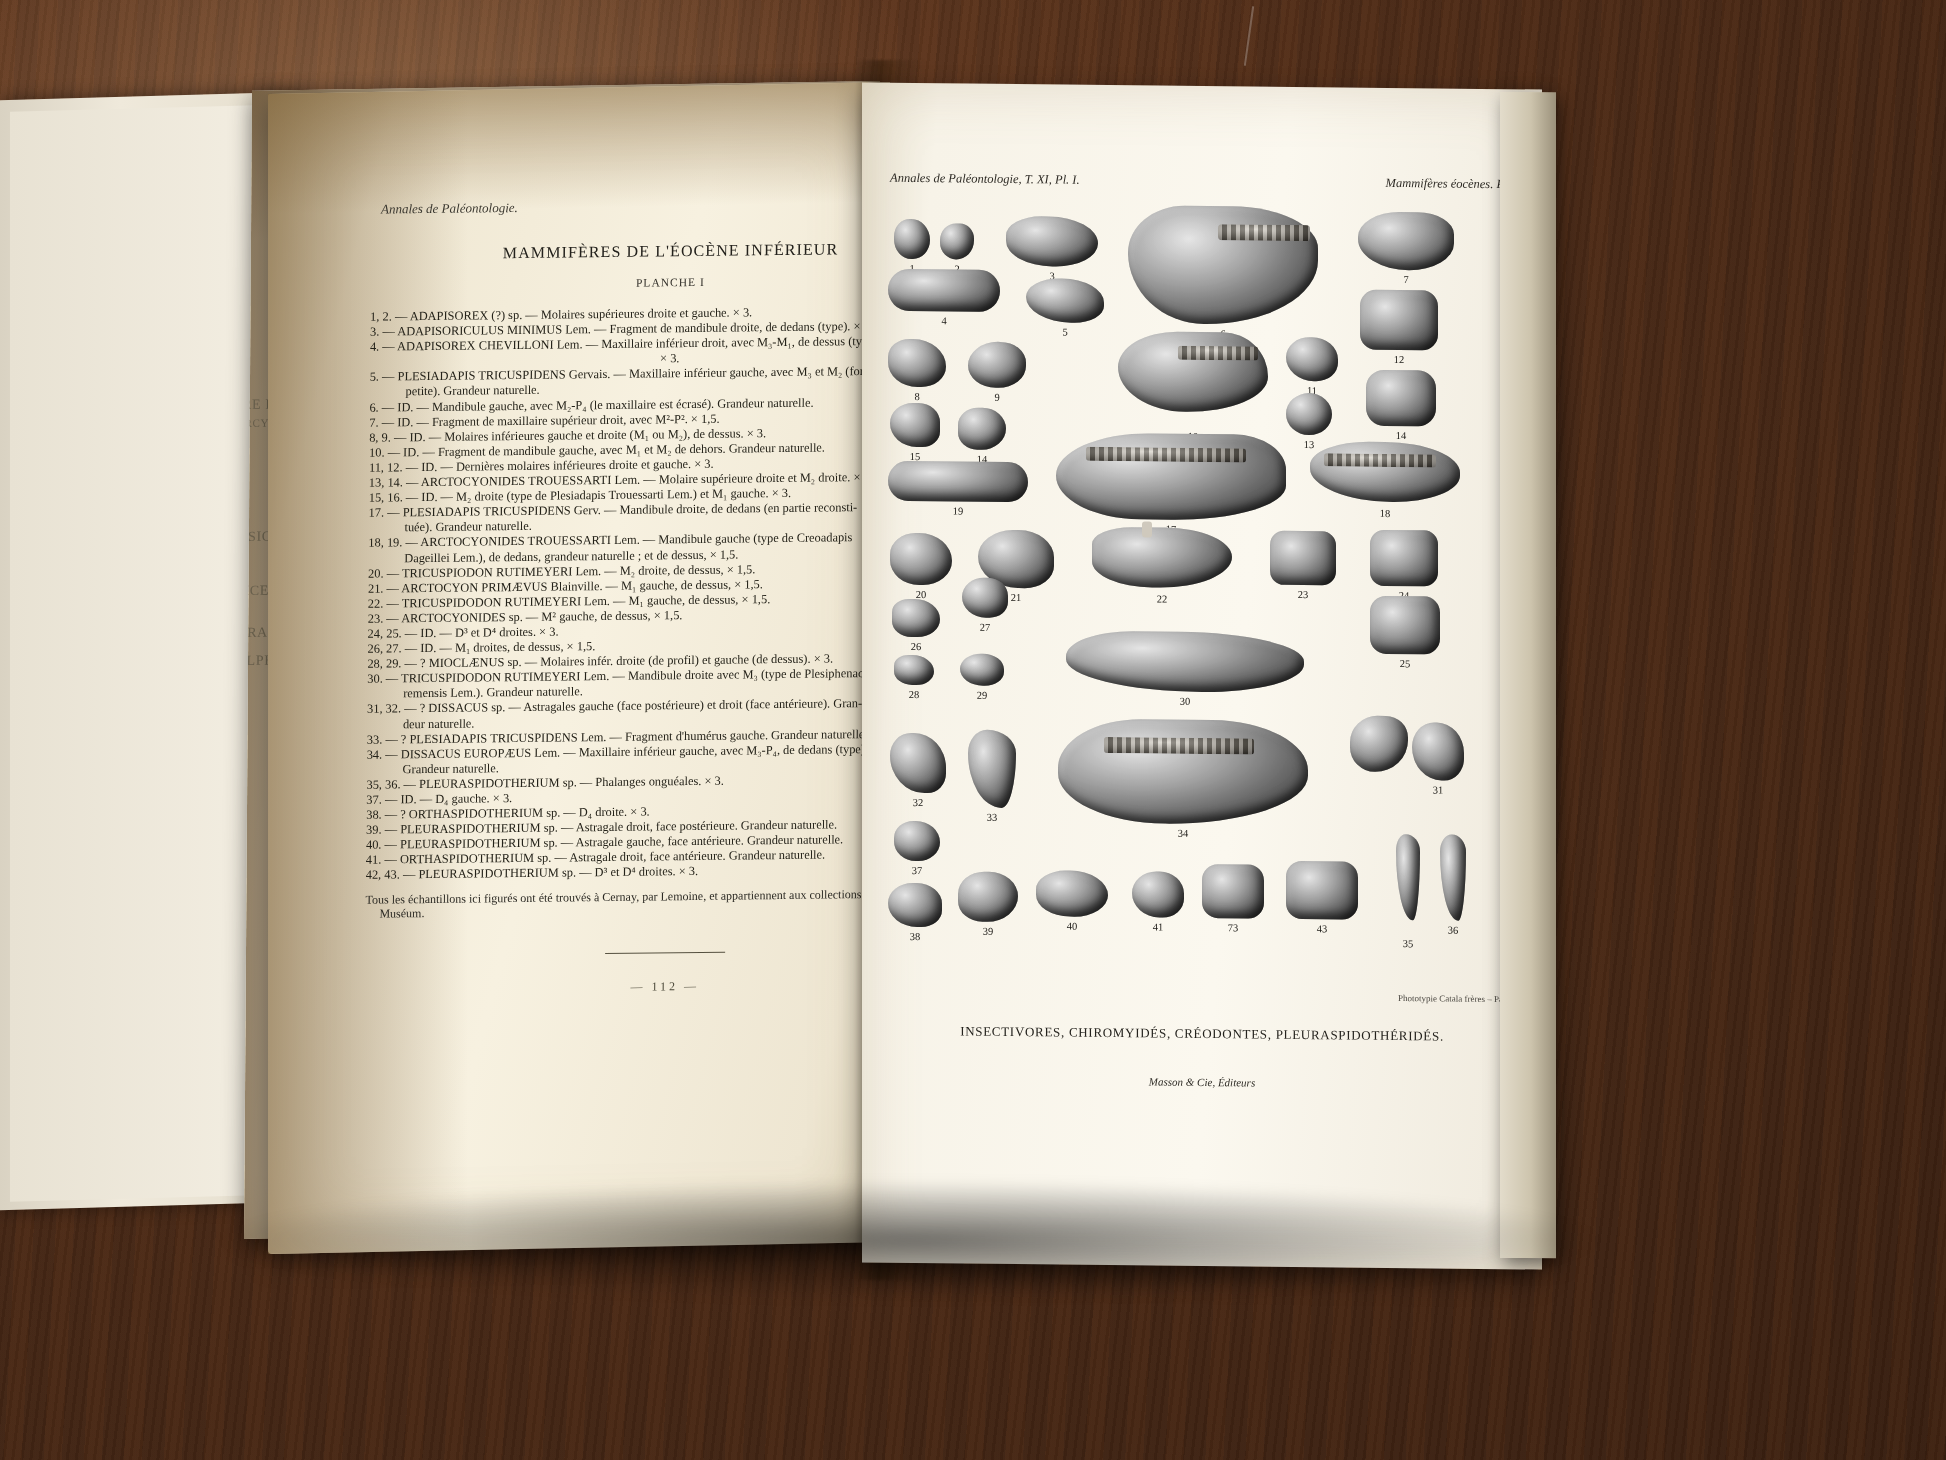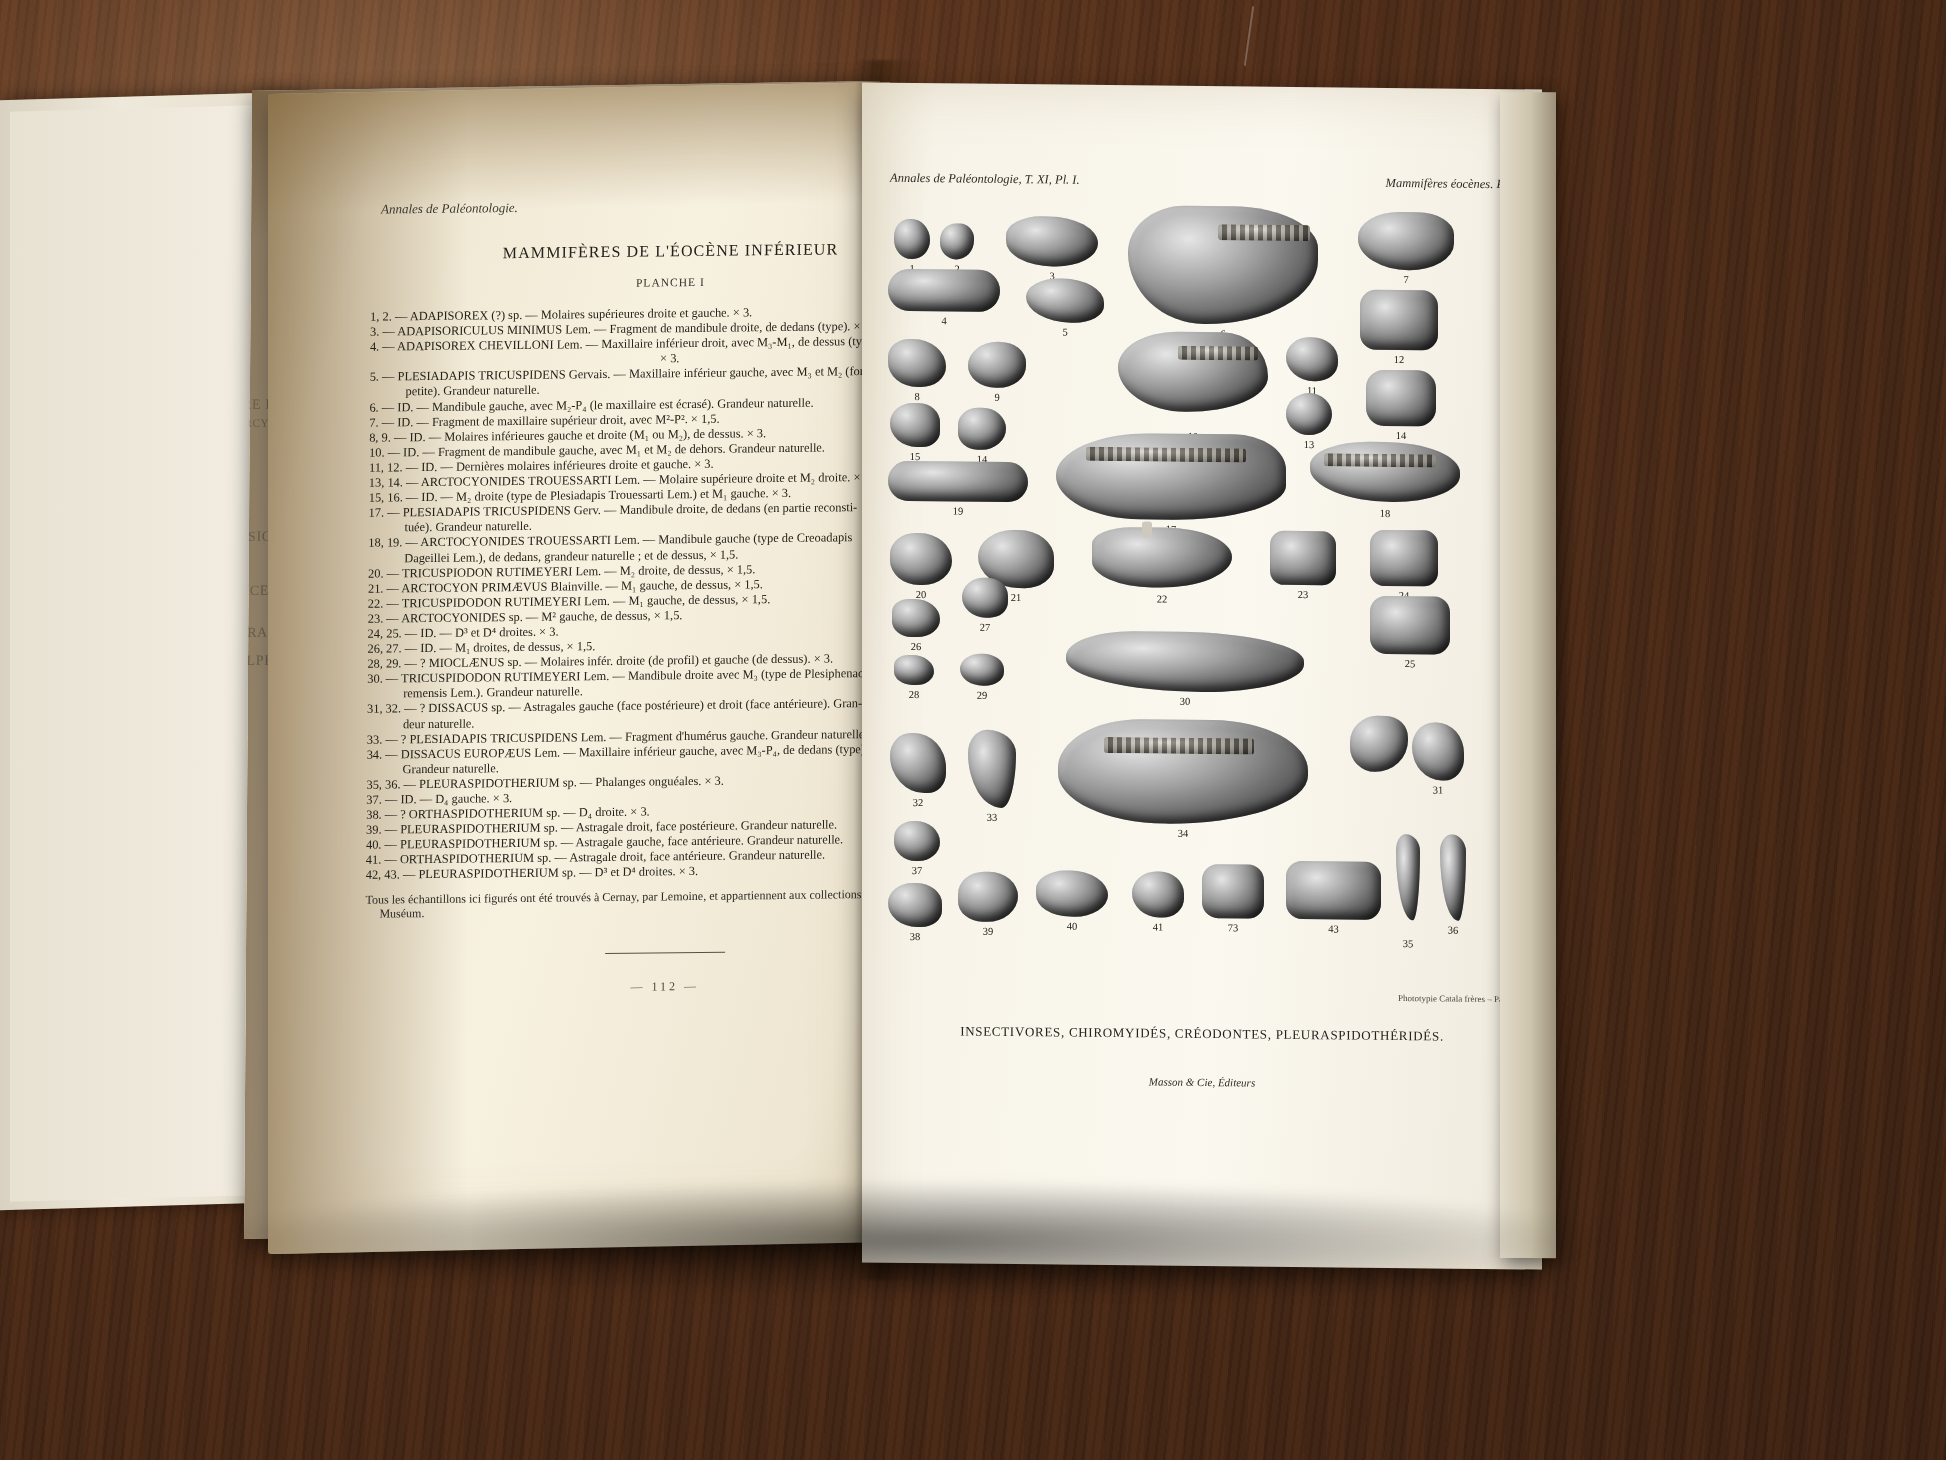--- a/index.html
+++ b/index.html
@@ -384,21 +384,21 @@
       </div>
 
       <div class="spec" style="left:12px;top:406px;width:48px;height:38px;">
         <div class="blob" style="border-radius:40% 60% 54% 46%;"></div>
           <div class="lbl" style="top:42px;">26</div>
       </div>
       <div class="spec" style="left:82px;top:384px;width:46px;height:40px;">
         <div class="blob" style="border-radius:52% 48% 44% 56%;"></div>
           <div class="lbl" style="top:44px;">27</div>
       </div>
-      <div class="spec" style="left:490px;top:398px;width:80px;height:58px;">
+      <div class="spec" style="left:490px;top:398px;width:70px;height:58px;">
         <div class="blob" style="border-radius:16px;"></div>
           <div class="lbl" style="top:62px;">25</div>
       </div>
 
       <div class="spec" style="left:14px;top:462px;width:40px;height:30px;">
         <div class="blob" style="border-radius:40% 60% 50% 50%;"></div>
           <div class="lbl" style="top:34px;">28</div>
       </div>
       <div class="spec" style="left:80px;top:460px;width:44px;height:32px;">
         <div class="blob" style="border-radius:50% 50% 46% 54%;"></div>
@@ -447,21 +447,21 @@
           <div class="lbl" style="top:50px;">40</div>
       </div>
       <div class="spec" style="left:252px;top:676px;width:52px;height:46px;">
         <div class="blob" style="border-radius:50% 50% 44% 56%;"></div>
           <div class="lbl" style="top:50px;">41</div>
       </div>
       <div class="spec" style="left:322px;top:668px;width:62px;height:54px;">
         <div class="blob" style="border-radius:16px;"></div>
           <div class="lbl" style="top:58px;">73</div>
       </div>
-      <div class="spec" style="left:406px;top:664px;width:95px;height:58px;">
+      <div class="spec" style="left:406px;top:664px;width:72px;height:58px;">
         <div class="blob" style="border-radius:16px;"></div>
           <div class="lbl" style="top:62px;">43</div>
       </div>
       <div class="spec" style="left:516px;top:636px;width:24px;height:86px;">
         <div class="blob" style="border-radius:40% 60% 30% 70%/20% 20% 80% 80%;"></div>
           <div class="lbl" style="top:90px;margin-top:14px;">35</div>
       </div>
       <div class="spec" style="left:560px;top:636px;width:26px;height:86px;">
         <div class="blob" style="border-radius:45% 55% 30% 70%/20% 20% 80% 80%;"></div>
           <div class="lbl" style="top:90px;">36</div>

